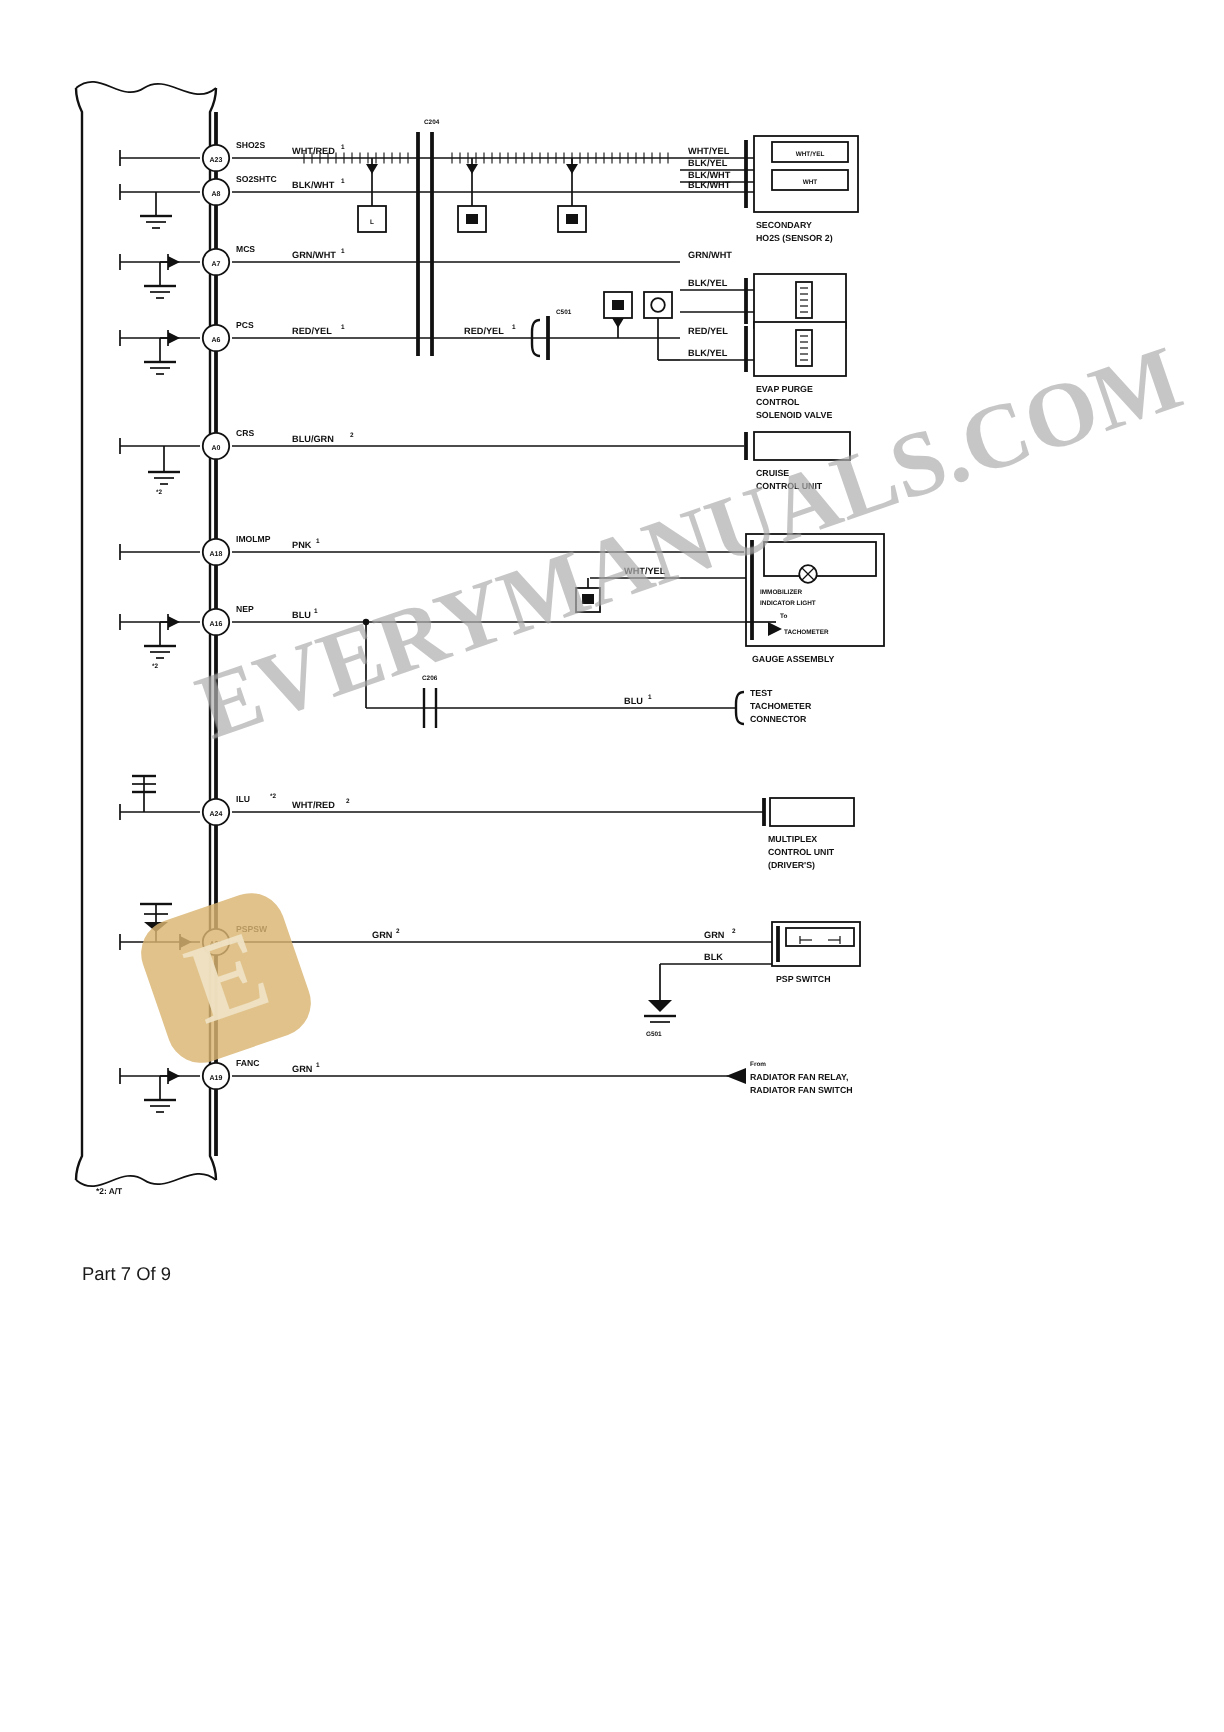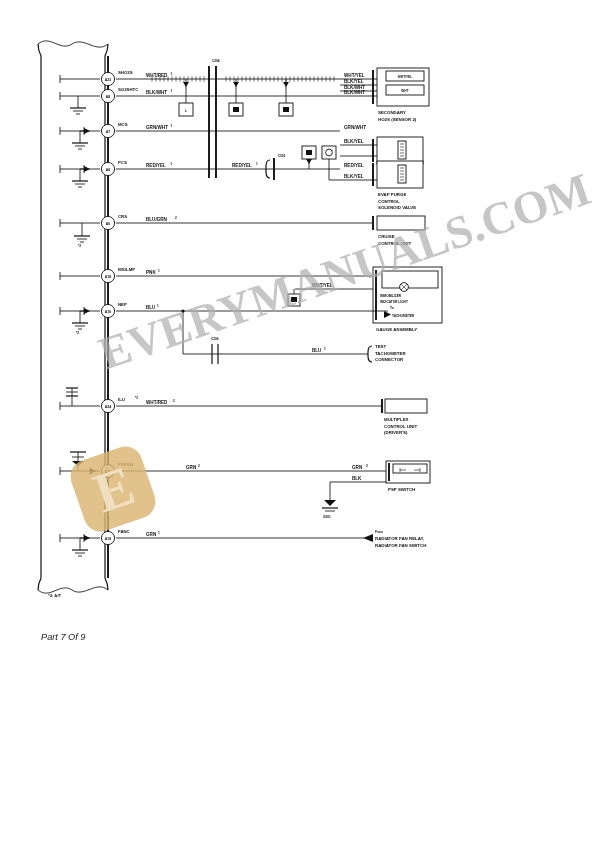--- a/index.html
+++ b/index.html
@@ -90,21 +90,20 @@
     opacity: 0.95;
   }
 
   #page-caption {
     position: absolute;
     left: 41px;
     top: 632px;
     font-size: 9.2px;
     color: #1a1a1a;
     font-family: "Liberation Sans", sans-serif;
-    font-style: italic;
   }
 </style>
 </head>
 <body>
 
 <div id="page">
 
   <div id="diagram-wrap">
     <svg class="sheet" width="612" height="660" viewBox="0 0 612 660">
 

